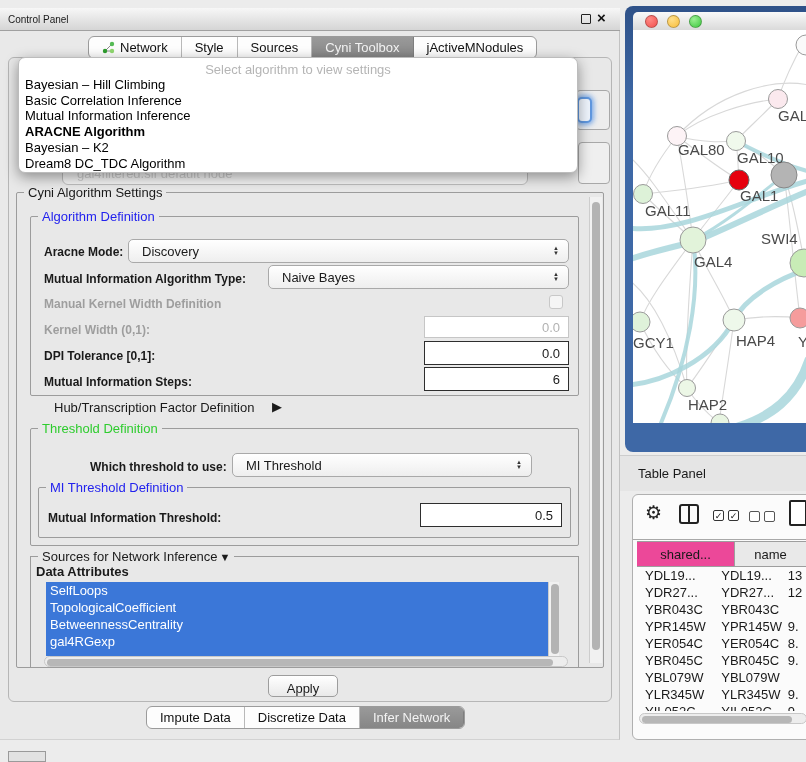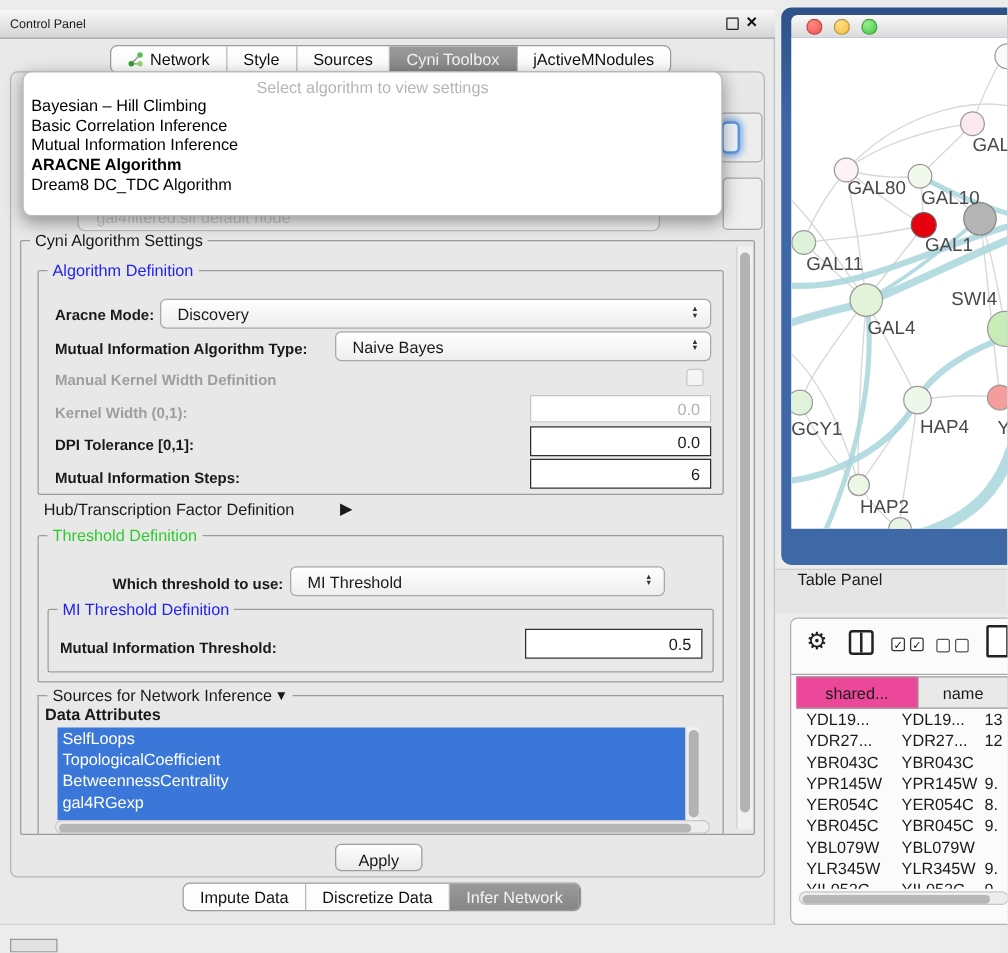--- a/index.html
+++ b/index.html
@@ -54,21 +54,21 @@
   .ghost-combo span{position:absolute;left:14px;bottom:3px;font-size:13px;color:#cdcdcd}
   
   .net-frame{left:625px;top:6px;width:181px;height:446px;border-radius:8px 0 0 8px;
              background:linear-gradient(#2e5188,#3e68a6 22%)}
   .net-titlebar{left:633px;top:12px;width:173px;height:18px;background:linear-gradient(#f9f9f9,#dadada);
                 border-radius:5px 0 0 0;display:flex;align-items:center;padding-left:12px;gap:9px}
   .tl{width:11px;height:11px;border-radius:50%;border:1px solid rgba(0,0,0,.25)}
   .net-canvas{left:633px;top:30px;width:173px;height:393px;background:#fff}
   
   .tp-strip{left:620px;top:455px;width:186px;height:36px;background:#e5e5e5;border-top:1px solid #cdcdcd;
-            display:flex;align-items:flex-start;padding-left:18px;font-size:13px}
+            display:flex;align-items:center;padding-left:18px;font-size:13px}
   .tp-box{left:632px;top:494px;width:180px;height:246px;background:#fbfbfb;border:1px solid #b0b0b0;border-radius:6px}
   .hcell{display:flex;align-items:center;justify-content:center;font-size:13px;border-top:1px solid #9e9e9e;
          border-bottom:1px solid #9e9e9e;border-right:1px solid #9e9e9e;box-sizing:border-box;overflow:hidden}
   .trow{display:flex;height:17px;font-size:13px;align-items:center}
   .trow .c1{width:78px;padding-left:8px;box-sizing:border-box;overflow:hidden;white-space:nowrap}
   .trow .c2{width:72px;padding-left:8px;box-sizing:border-box;overflow:hidden;white-space:nowrap}
   .trow .c3{width:30px;padding-left:4px;box-sizing:border-box;overflow:hidden;white-space:nowrap}
   .ckbx{width:11px;height:11px;border:1.5px solid #333;border-radius:2px;background:#fff;display:flex;
         align-items:center;justify-content:center;font-size:9px;color:#111;box-sizing:border-box}
   .ckbx.empty{border-color:#555}
@@ -121,20 +121,21 @@
   <span>gal4filtered.sif default node</span>
 </div>
 
 <div class="abs popup">
   <div class="ph">Select algorithm to view settings</div>
   <div style="margin-top:0px">
     <div class="it">Bayesian – Hill Climbing</div>
     <div class="it">Basic Correlation Inference</div>
     <div class="it">Mutual Information Inference</div>
     <div class="it bold">ARACNE Algorithm</div>
+    <div class="it">Bayesian – K2</div>
     <div class="it">Dream8 DC_TDC Algorithm</div>
   </div>
 </div>
 
 <div class="abs grp" style="left:16px;top:192px;width:588px;height:476px;z-index:10">
   <span class="cap">Cyni Algorithm Settings</span>
 </div>
 
 <div class="abs sb-v" style="left:589px;top:197px;width:13px;height:466px;z-index:11">
   <div class="th" style="top:5px;height:448px"></div>
@@ -167,21 +168,21 @@
 </div>
 <div class="abs lbl" style="left:44px;top:349px;z-index:12">DPI Tolerance [0,1]:</div>
 <div class="abs field" style="left:424px;top:341px;width:145px;height:24px;z-index:12">
   <span>0.0</span>
 </div>
 <div class="abs lbl" style="left:44px;top:375px;z-index:12">Mutual Information Steps:</div>
 <div class="abs field" style="left:424px;top:367px;width:145px;height:24px;z-index:12">
   <span>6</span>
 </div>
 
-<div class="abs" style="left:35px;top:400px;font-size:13px;z-index:12">Hub/Transcription Factor Definition</div>
+<div class="abs" style="left:54px;top:400px;font-size:13px;z-index:12">Hub/Transcription Factor Definition</div>
 <div class="abs" style="left:272px;top:399px;font-size:13px;z-index:12">▶</div>
 
 <div class="abs grp" style="left:30px;top:428px;width:549px;height:118px;z-index:11">
   <span class="cap green">Threshold Definition</span>
 </div>
 <div class="abs lbl" style="left:90px;top:460px;z-index:12">Which threshold to use:</div>
 <div class="abs combo" style="left:232px;top:453px;width:300px;z-index:12">
   <span>MI Threshold</span>
   <span class="stp">
       <span>▲</span>

